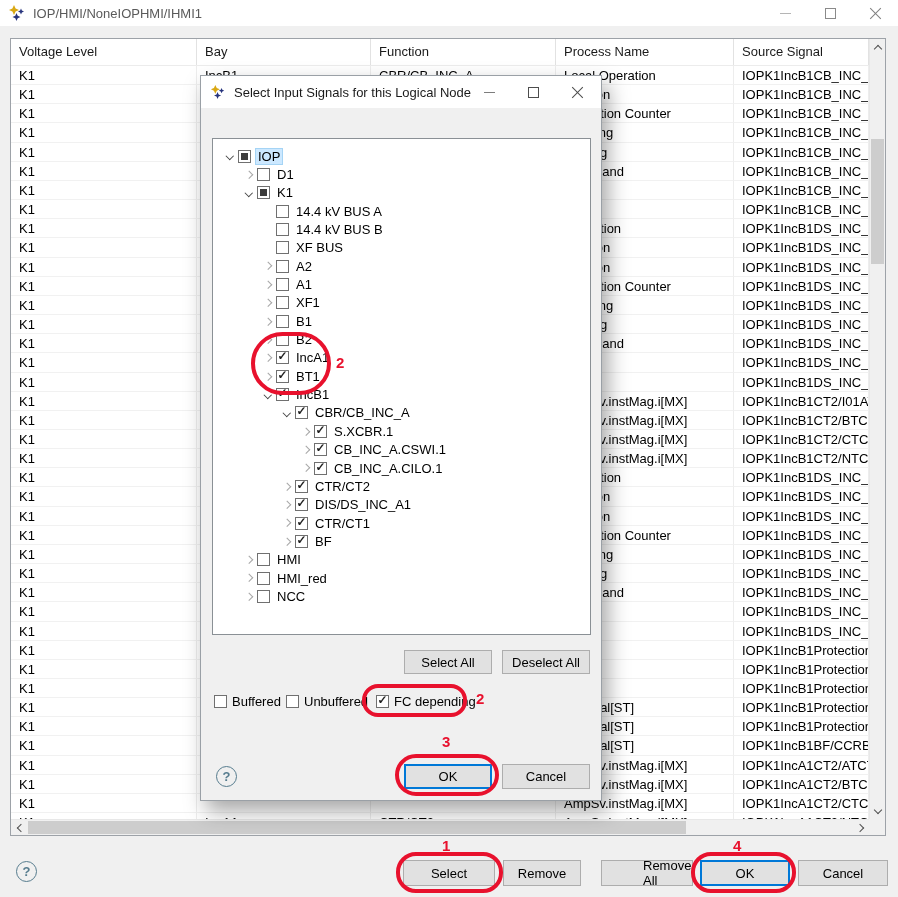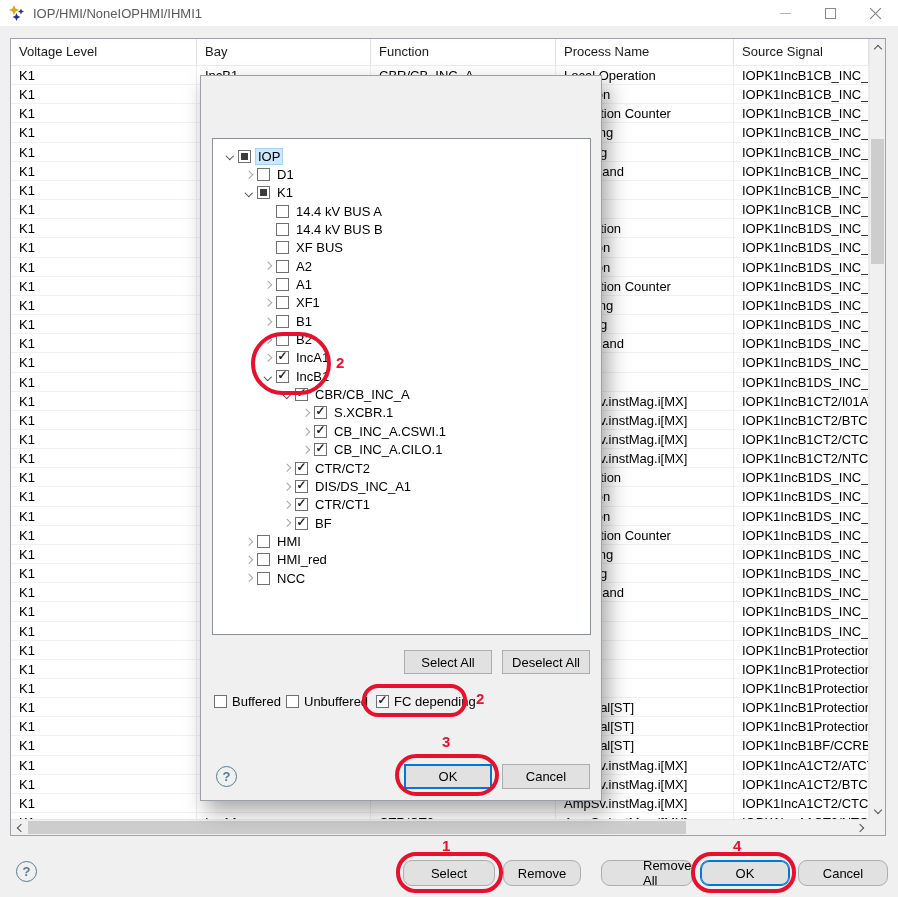--- a/index.html
+++ b/index.html
@@ -73,21 +73,21 @@
   .filter { position:absolute; top:615px; height:20px; display:flex; align-items:center; font-size:13px; }
   .filter .flabel { margin-left:5px; }
   .f0{ left:13px; } .f1{ left:85px; } .f2{ left:175px;justify-content:center; }
 
   .help { width:21px; height:21px; border:1.5px solid #567c8e; border-radius:50%; display:flex; align-items:center; justify-content:center; color:#567c8e; font-size:13px; font-weight:bold; }
   .help::after { content:"?"; }
   .dlg-help { position:absolute; left:15px; top:690px; }
   .main-help { position:absolute; left:16px; top:861px; }
 
   
-  .f-btn { top:860px; height:26px;border-radius:9px; }
+  .f-btn { top:860px; height:26px; }
   .b-select { left:403px; width:92px; }
   .b-remove { left:503px; width:78px; }
   .b-removeall { left:601px; width:92px;padding-left:41px; }
   .b-ok { left:700px; width:90px; }
   .b-cancel { left:798px; width:90px; }
 
   
   .ann { position:absolute; border:4px solid #e8112d; background:transparent; z-index:50; }
   .ann-tree   { left:251px; top:332px; width:80px; height:63px; border-radius:32px; }
   .ann-fc     { left:362px; top:684px; width:105px; height:33px; border-radius:16px; }
@@ -432,20 +432,39 @@
         </div>
       <div class="hthumb"></div>
       <div class="sarrow" style="right:0;">
           <span class="chev rt"></span>
         </div>
     </div>
     <div class="scorner"></div>
   </div>
 
   <div class="dialog">
+    <div class="dlg-titlebar">
+      <svg class="app-icon" style="margin-left:9px;width:16px;height:16px;" viewBox="0 0 18 18">
+        <path d="M6 1 L7.6 4.4 L11 6 L7.6 7.6 L6 11 L4.4 7.6 L1 6 L4.4 4.4 Z" fill="#d9a814"></path>
+        <path d="M13 4.5 L13.9 6.6 L16 7.5 L13.9 8.4 L13 10.5 L12.1 8.4 L10 7.5 L12.1 6.6 Z" fill="#27347d"></path>
+        <path d="M8.5 9 L9.7 11.8 L12.5 13 L9.7 14.2 L8.5 17 L7.3 14.2 L4.5 13 L7.3 11.8 Z" fill="#27347d"></path>
+      </svg>
+      <span class="dlg-title">Select Input Signals for this Logical Node</span>
+      <div class="dlg-controls">
+        <div class="dc">
+            <span class="glyph-min"></span>
+          </div>
+        <div class="dc">
+            <span class="glyph-max"></span>
+          </div>
+        <div class="dc">
+            <span class="glyph-x"></span>
+          </div>
+      </div>
+    </div>
 
     <div class="tree">
         <div class="titem">
           <span class="tspacer" style="width: 0px;"></span>
           <span class="chevbox">
             <span class="chev down"></span>
           </span>
           <span class="cb partial"></span>
           <span class="tlabel selected">IOP</span>
         </div>
@@ -523,20 +542,28 @@
           <span class="cb"></span>
           <span class="tlabel">B2</span>
         </div>
         <div class="titem">
           <span class="tspacer" style="width: 38px;"></span>
           <span class="chevbox">
             <span class="chev right"></span>
           </span>
           <span class="cb checked"></span>
           <span class="tlabel">IncA1</span>
+        </div>
+        <div class="titem">
+          <span class="tspacer" style="width: 38px;"></span>
+          <span class="chevbox">
+            <span class="chev right"></span>
+          </span>
+          <span class="cb checked"></span>
+          <span class="tlabel">BT1</span>
         </div>
         <div class="titem">
           <span class="tspacer" style="width: 38px;"></span>
           <span class="chevbox">
             <span class="chev down"></span>
           </span>
           <span class="cb checked"></span>
           <span class="tlabel">IncB1</span>
         </div>
         <div class="titem">

